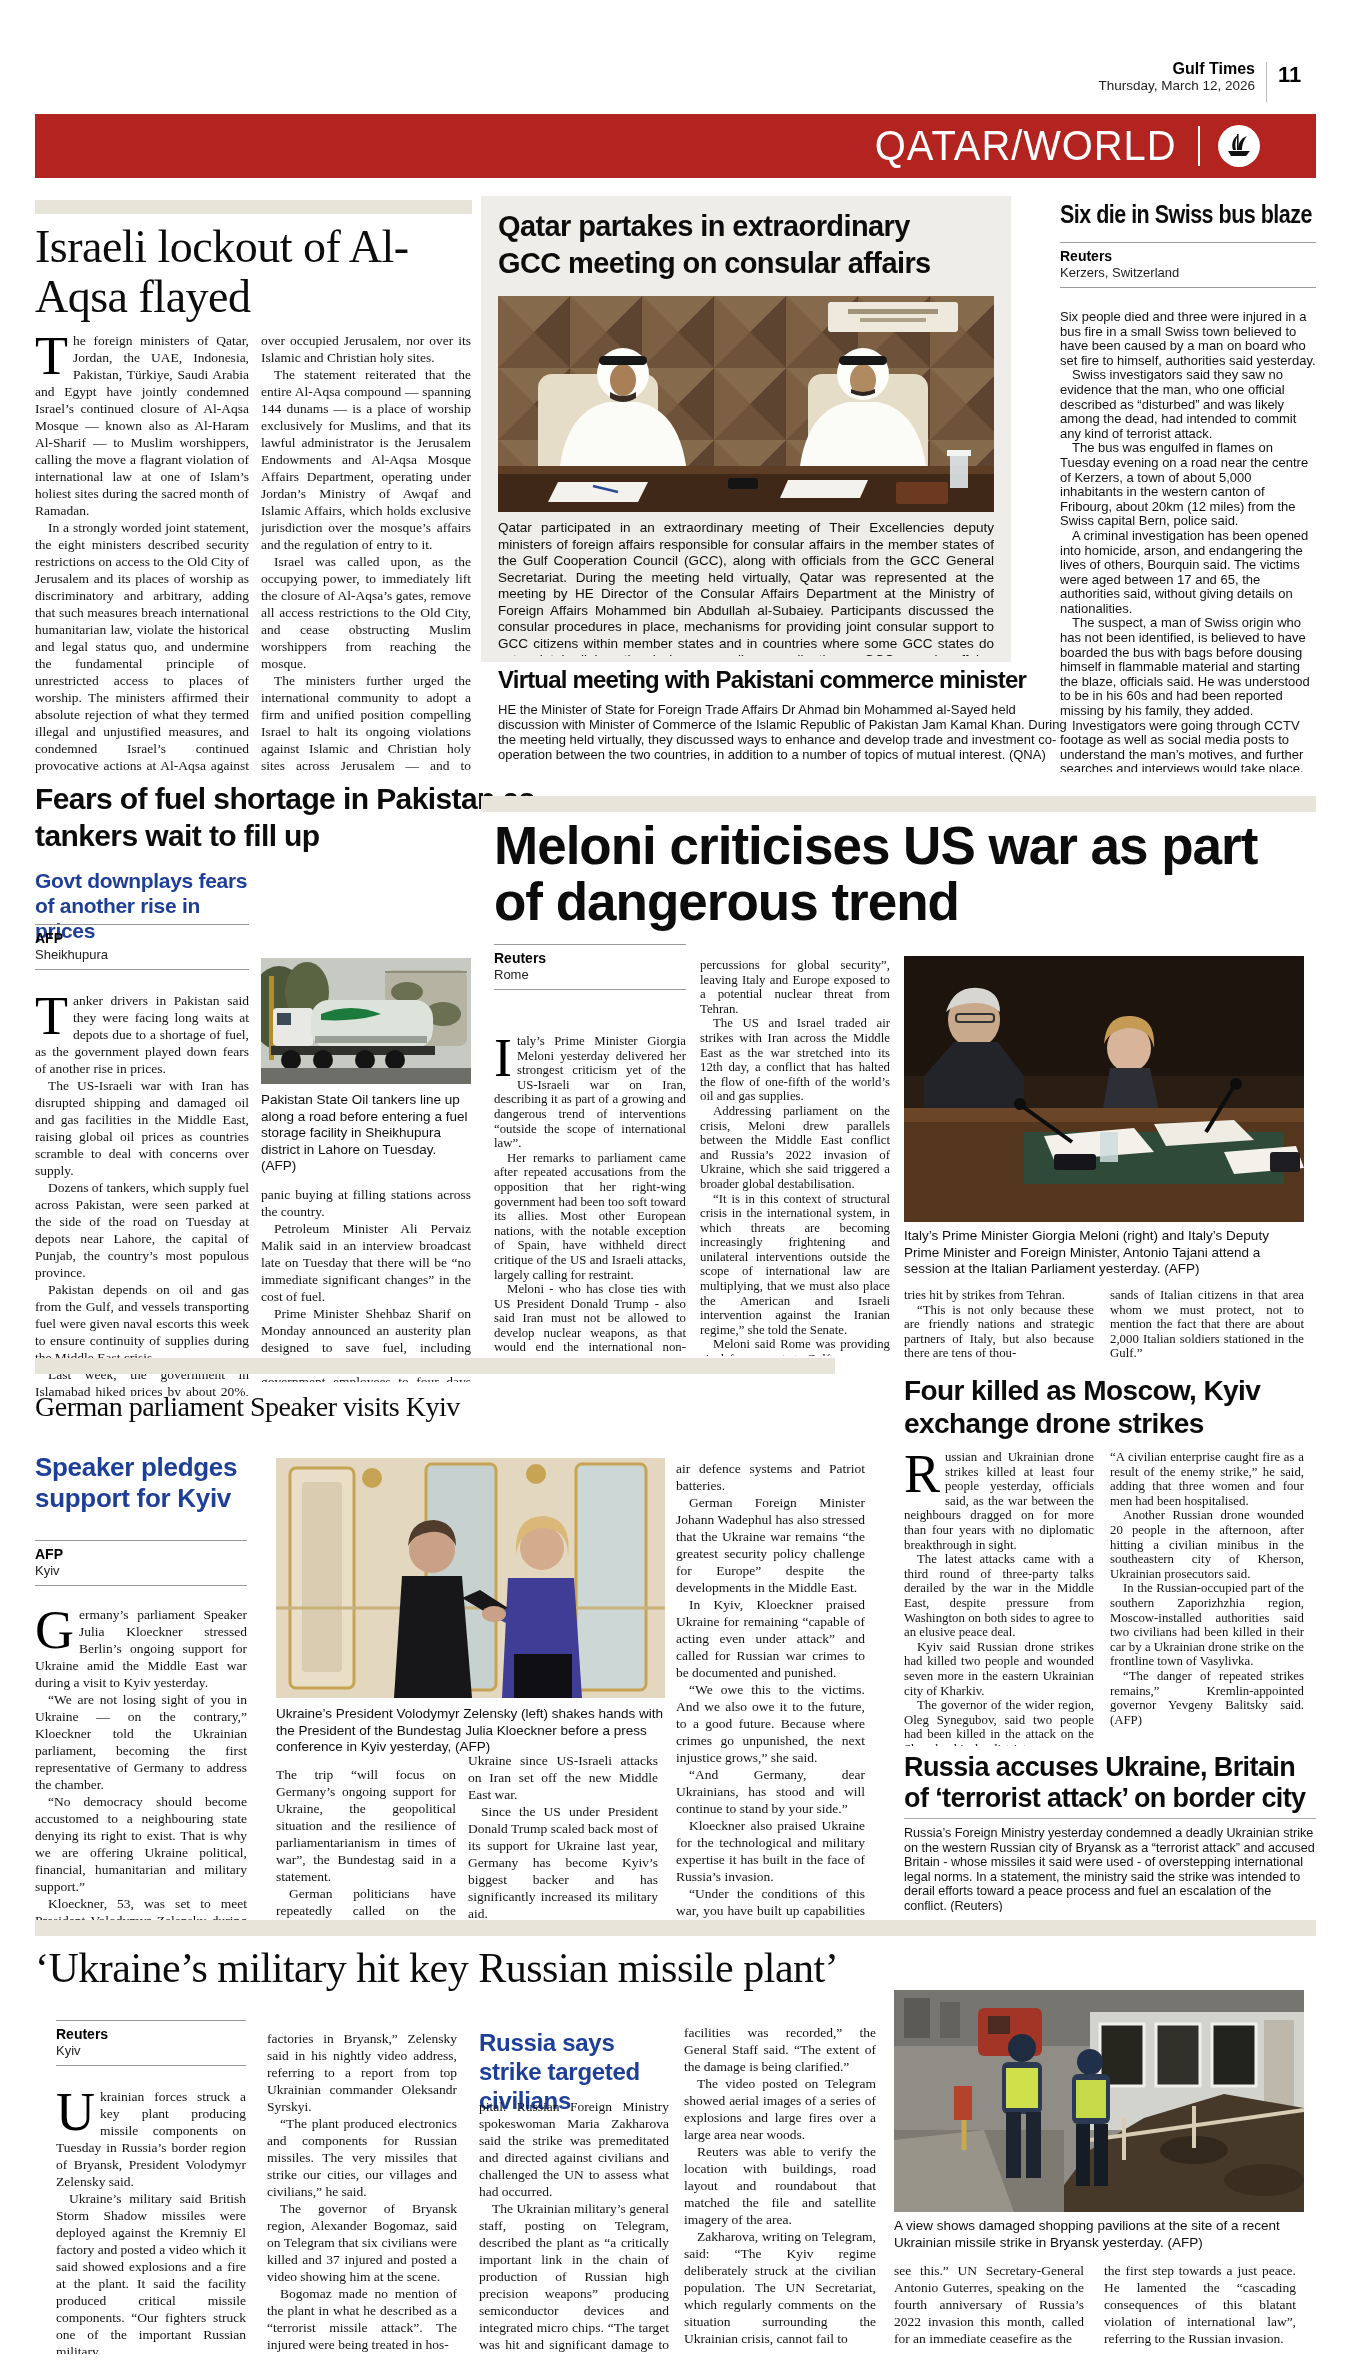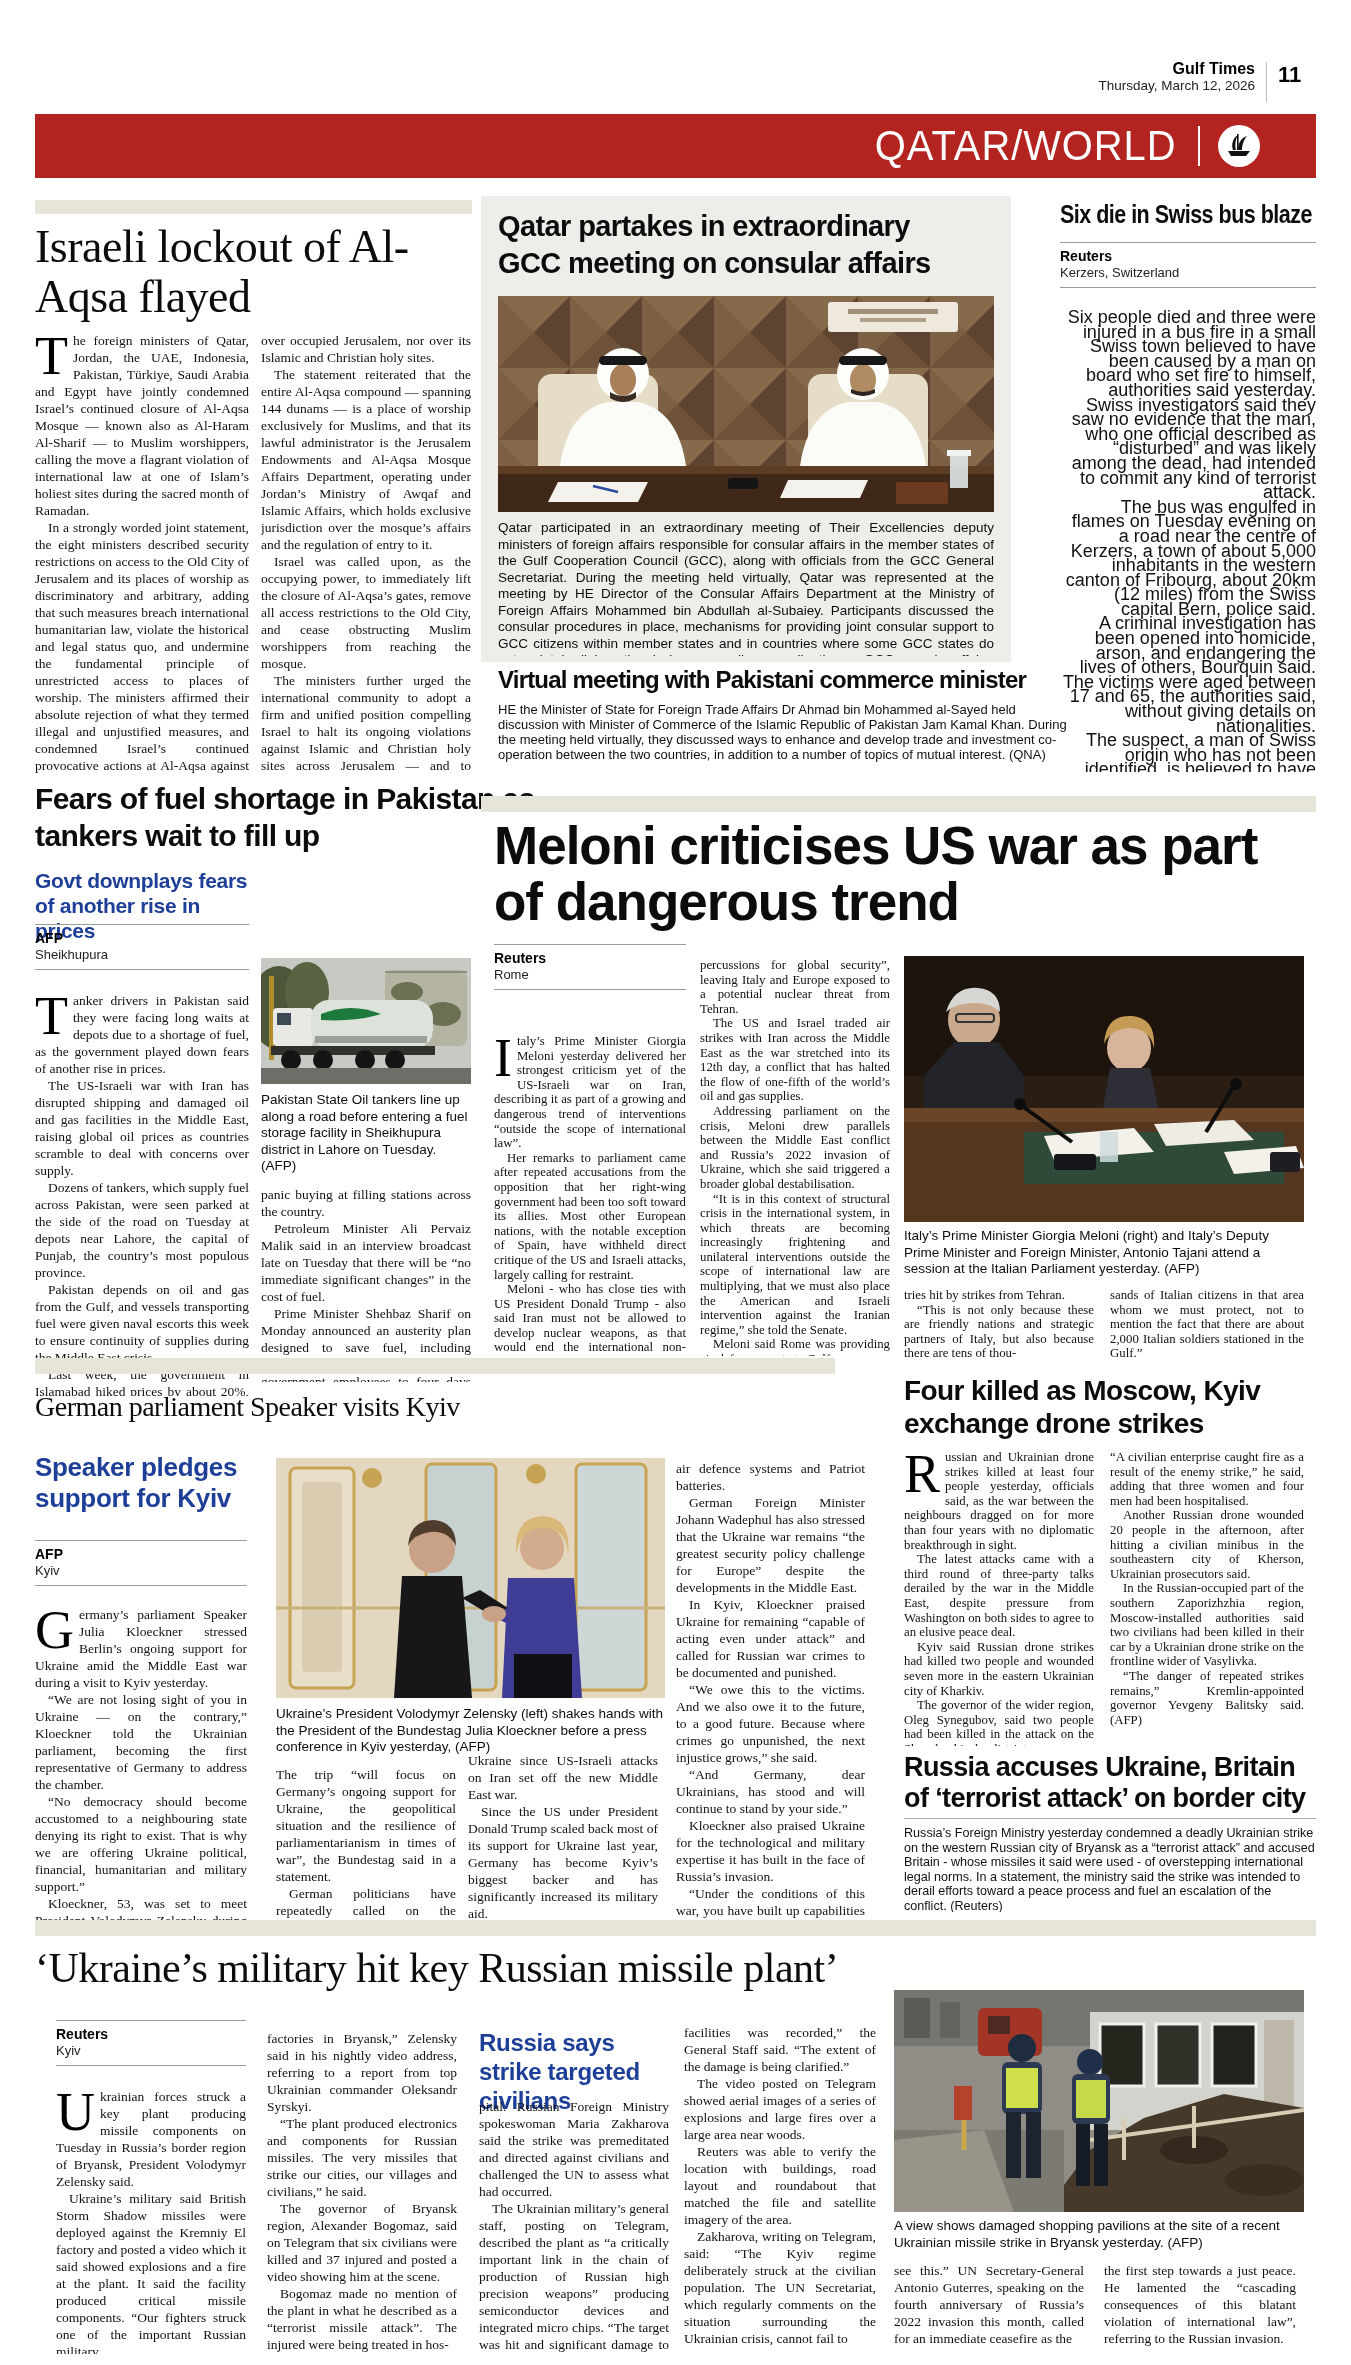--- a/index.html
+++ b/index.html
@@ -123,21 +123,21 @@
   <div class="abs hl-sans" style="left:498px;top:666px;width:580px;font-size:24px;line-height:28px;letter-spacing:-0.8px;">Virtual meeting with Pakistani commerce minister</div>
   <div class="abs body-sans" style="left:498px;top:702px;width:578px;height:78px;text-align:left;">
       <p>HE the Minister of State for Foreign Trade Affairs Dr Ahmad bin Mohammed al-Sayed held discussion with Minister of Commerce of the Islamic Republic of Pakistan Jam Kamal Khan. During the meeting held virtually, they discussed ways to enhance and develop trade and investment co-operation between the two countries, in addition to a number of topics of mutual interest. (QNA)</p>
     </div>
 
   <div class="abs hl-sans" style="left:1060px;top:200px;width:260px;font-size:25px;white-space:nowrap;transform:scaleX(.86);transform-origin:0 0;">Six die in Swiss bus blaze</div>
   <div class="abs byline" style="left:1060px;top:242px;width:256px;">
     <div class="ag">Reuters</div>
     <div class="loc">Kerzers, Switzerland</div>
   </div>
-  <div class="abs body-sans" style="left:1060px;top:310px;width:256px;height:462px;text-align:right;line-height:14.6px;font-size:18px;">
+  <div class="abs body-sans" style="left:1060px;top:310px;width:256px;height:462px;text-align:left;line-height:14.6px;font-size:13px;">
       <p>Six people died and three were injured in a bus fire in a small Swiss town believed to have been caused by a man on board who set fire to himself, authorities said yesterday.</p>
       <p>Swiss investigators said they saw no evidence that the man, who one official described as “disturbed” and was likely among the dead, had intended to commit any kind of terrorist attack.</p>
       <p>The bus was engulfed in flames on Tuesday evening on a road near the centre of Kerzers, a town of about 5,000 inhabitants in the western canton of Fribourg, about 20km (12 miles) from the Swiss capital Bern, police said.</p>
       <p>A criminal investigation has been opened into homicide, arson, and endangering the lives of others, Bourquin said. The victims were aged between 17 and 65, the authorities said, without giving details on nationalities.</p>
       <p>The suspect, a man of Swiss origin who has not been identified, is believed to have boarded the bus with bags before dousing himself in flammable material and starting the blaze, officials said. He was understood to be in his 60s and had been reported missing by his family, they added.</p>
       <p>Investigators were going through CCTV footage as well as social media posts to understand the man’s motives, and further searches and interviews would take place, officials said.</p>
     </div>
 
   <div class="abs hl-sans" style="left:35px;top:780px;width:560px;font-size:30px;line-height:37px;">Fears of fuel shortage in Pakistan as tankers wait to fill up</div>
   <div class="abs kicker" style="left:35px;top:868px;width:230px;font-size:21px;line-height:25px;">Govt downplays fears of another rise in prices</div>
@@ -294,21 +294,21 @@
   <div class="abs hl-sans" style="left:904px;top:1374px;width:430px;font-size:28px;line-height:33px;">Four killed as Moscow, Kyiv exchange drone strikes</div>
   <div class="abs body-serif small dc" style="left:904px;top:1450px;width:190px;height:296px;">
       <p>Russian and Ukrainian drone strikes killed at least four people yesterday, officials said, as the war between the neighbours dragged on for more than four years with no diplomatic breakthrough in sight.</p>
       <p>The latest attacks came with a third round of three-party talks derailed by the war in the Middle East, despite pressure from Washington on both sides to agree to an elusive peace deal.</p>
       <p>Kyiv said Russian drone strikes had killed two people and wounded seven more in the eastern Ukrainian city of Kharkiv.</p>
       <p>The governor of the wider region, Oleg Synegubov, said two people had been killed in the attack on the Shevchenkivsky district.</p>
     </div>
   <div class="abs body-serif small" style="left:1110px;top:1450px;width:194px;height:296px;">
       <p>“A civilian enterprise caught fire as a result of the enemy strike,” he said, adding that three women and four men had been hospitalised.</p>
       <p>Another Russian drone wounded 20 people in the afternoon, after hitting a civilian minibus in the southeastern city of Kherson, Ukrainian prosecutors said.</p>
-      <p>In the Russian-occupied part of the southern Zaporizhzhia region, Moscow-installed authorities said two civilians had been killed in their car by a Ukrainian drone strike on the frontline wider of Vasylivka.</p>
+      <p>In the Russian-occupied part of the southern Zaporizhzhia region, Moscow-installed authorities said two civilians had been killed in their car by a Ukrainian drone strike on the frontline town of Vasylivka.</p>
       <p>“The danger of repeated strikes remains,” Kremlin-appointed governor Yevgeny Balitsky said. (AFP)</p>
     </div>
 
   <div class="abs hl-sans" style="left:904px;top:1752px;width:420px;font-size:27px;line-height:31px;">Russia accuses Ukraine, Britain of ‘terrorist attack’ on border city</div>
   <div class="abs" style="left:904px;top:1818px;width:412px;border-top:1px solid #aaa;"></div>
   <div class="abs body-sans" style="left:904px;top:1826px;width:412px;height:86px;text-align:left;line-height:14.5px;font-size:12.6px;">
       <p>Russia’s Foreign Ministry yesterday condemned a deadly Ukrainian strike on the western Russian city of Bryansk as a “terrorist attack” and accused Britain - whose missiles it said were used - of overstepping international legal norms. In a statement, the ministry said the strike was intended to derail efforts toward a peace process and fuel an escalation of the conflict. (Reuters)</p>
     </div>
 
   <div class="abs band" style="left:35px;top:1920px;width:1281px;height:16px;"></div>

